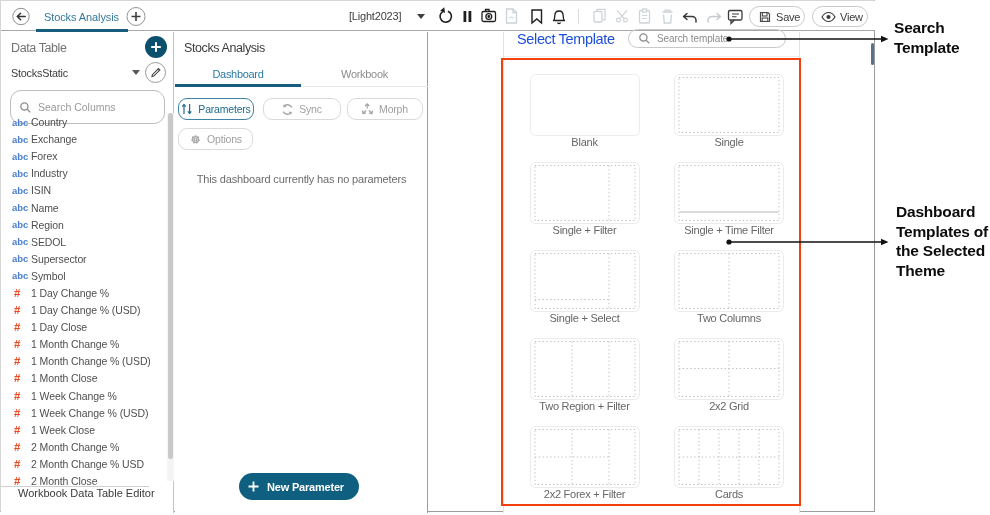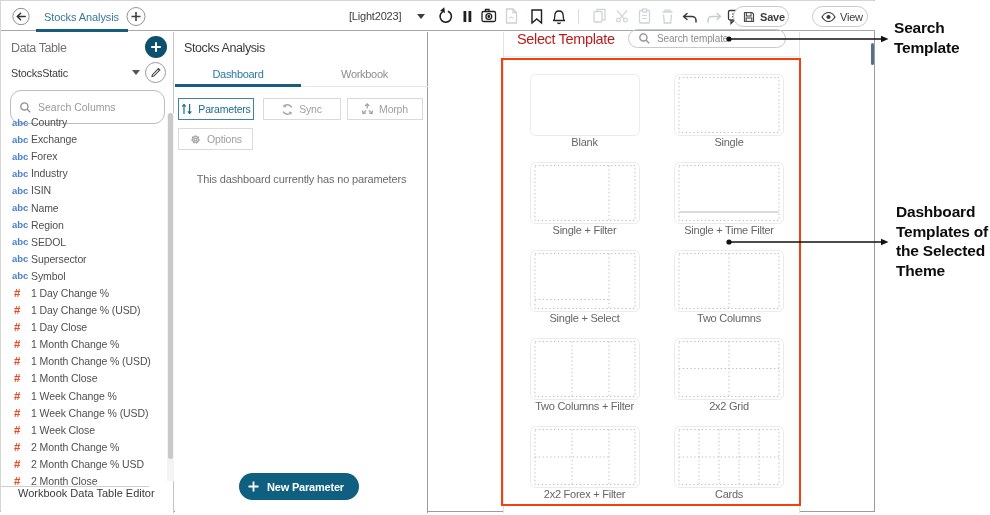--- a/index.html
+++ b/index.html
@@ -7,21 +7,21 @@
 body { position:relative; }
 .abs { position:absolute; }
 #app { position:absolute; left:0; top:0; width:875px; height:512px; background:#fff;
   border-left:1px solid #d6d6d6; border-top:1px solid #d6d6d6;
   border-right:1px solid #9c9c9c; border-bottom:1px solid #9c9c9c; }
 
 #toolbar { position:absolute; left:0; top:0; width:874px; height:30px; background:#fff; border-bottom:1px solid #a8a8a8; }
 #tabname { position:absolute; left:43px; top:10px; font-size:11px; letter-spacing:-0.1px; color:#35789d; }
 #tabline { position:absolute; left:35px; top:28px; width:92px; height:3px; background:#175e7e; }
 #savebtn,#viewbtn { position:absolute; top:5px; height:21px; border:1px solid #c9c9c9; border-radius:11px; background:#fff; font-size:11px; letter-spacing:-0.2px; color:#3c3c3c; display:flex; align-items:center; }
-#savebtn { left:732px; width:56px; padding-left:9px;font-weight:bold; }
+#savebtn { left:748px; width:56px; padding-left:9px; }
 #viewbtn { left:811px; width:56px; padding-left:8px; }
 
 #left { position:absolute; left:0; top:31px; width:173px; height:481px; background:#fff; border-right:1px solid #c4c4c4; }
 #dt-title { position:absolute; left:10px; top:8.5px; font-size:12.5px; letter-spacing:-0.4px; color:#737373; }
 #dt-plus { position:absolute; left:144px; top:4px; width:22px; height:22px; border-radius:50%; background:#0d506e; }
 #dt-src { position:absolute; left:10px; top:35px; font-size:10.8px; letter-spacing:-0.2px; color:#3c3c3c; }
 #dt-caret { position:absolute; left:131px; top:38px; width:0; height:0; border-left:4.5px solid transparent; border-right:4.5px solid transparent; border-top:5px solid #555; }
 #dt-pencil { position:absolute; left:144px; top:30px; width:21px; height:21px; border:1px solid #9a9a9a; border-radius:50%; }
 #dt-search { position:absolute; left:9px; top:58px; width:155px; height:34px; border:1px solid #bdbdbd; border-radius:11px; font-size:10.5px; color:#999; display:flex; align-items:center; padding-left:8px; }
 #collist { position:absolute; left:0; top:81.5px; width:166px; }
@@ -33,29 +33,29 @@
 #lscroll { position:absolute; left:166px; top:81px; width:7px; height:368px; background:#f4f4f4; }
 #lthumb { position:absolute; left:1px; top:0px; width:5px; height:346px; background:#c9c9c9; border-radius:3px; }
 #wdte { position:absolute; left:0; top:453.5px; width:148px; height:28px; border-top:1px solid #cfcfcf; display:flex; align-items:flex-start; font-size:11px; color:#3a3a3a; white-space:nowrap; }
 
 #mid { position:absolute; left:174px; top:31px; width:253px; height:481px; background:#fff; border-right:1px solid #9c9c9c; }
 #mid-title { position:absolute; left:9px; top:8.5px; font-size:12.5px; letter-spacing:-0.4px; color:#3c3c3c; }
 #tabs { position:absolute; left:0; top:54px; width:253px; height:1px; background:#e8e8e8; }
 #tab-dash { position:absolute; left:0px; top:36px; width:126px; text-align:center; font-size:11px; letter-spacing:-0.3px; color:#2a7ba2; }
 #tab-wb { position:absolute; left:126px; top:36px; width:127px; text-align:center; font-size:11px; letter-spacing:-0.3px; color:#8e8e8e; }
 #tab-under { position:absolute; left:0px; top:52px; width:126px; height:3px; background:#175e7e; }
-.pbtn { position:absolute; height:22px; border-radius:0; display:flex; align-items:center; justify-content:center; font-size:10.5px; letter-spacing:-0.2px; background:#fff; }
+.pbtn { position:absolute; height:22px; border-radius:9px; display:flex; align-items:center; justify-content:center; font-size:10.5px; letter-spacing:-0.2px; background:#fff; }
 .pbtn.on { border:1px solid #3e82a5; color:#1d6b8d; }
 .pbtn.off { border:1px solid #dadada; color:#a0a0a0; }
 #nomsg { position:absolute; left:0; top:141px; width:253px; text-align:center; font-size:11px; letter-spacing:-0.15px; color:#6b6b6b; }
 #newparam { position:absolute; left:64px; top:441px; width:120px; height:27px; border-radius:14px; background:#0e5f80; color:#fff; font-size:11px; font-weight:bold; letter-spacing:-0.2px; display:flex; align-items:center; justify-content:center; padding-right:7px; }
 
 #tpl { position:absolute; left:502px; top:31px; width:297px; height:481px; background:#fff; border-left:1px solid #e3e3e3; border-right:1px solid #e3e3e3; }
 #tpl-head { position:absolute; left:0; top:0; width:295px; height:25px; border-bottom:1px solid #ececec; }
-#tpl-title { position:absolute; left:516px; top:30px; font-size:14.5px; letter-spacing:-0.35px; color:#b91c1c; }
+#tpl-title { position:absolute; left:516px; top:30px; font-size:14.5px; letter-spacing:-0.35px; color:#1d4ed8; }
 #tpl-search { position:absolute; left:627px; top:27.5px; width:158px; height:19.5px; border:1px solid #c9c9c9; border-radius:10px; font-size:10px; letter-spacing:-0.1px; color:#8c8c8c; display:flex; align-items:center; padding-left:9px; }
 #redbox { position:absolute; left:501px; top:58px; width:300px; height:448px; border:2px solid #f2410f; }
 .card { position:absolute; width:110px; height:62px; }
 .clabel { position:absolute; width:140px; text-align:center; font-size:11px; letter-spacing:-0.25px; color:#666; }
 
 .ann { position:absolute; font-weight:bold; color:#0c0c0c; font-size:15.5px; line-height:19.5px; letter-spacing:-0.2px; }
 #ann1 { left:894px; top:18px; }
 #ann2 { left:896px; top:202px; }
 #arrows { position:absolute; left:0; top:0; width:990px; height:515px; pointer-events:none; }
 #rscroll { position:absolute; left:871px; top:43px; width:3px; height:22px; background:#56718c; border-radius:2px; }
@@ -280,21 +280,21 @@
       <line x1="55" y1="3.5" x2="55" y2="58.5" stroke="#bdbdbd" stroke-dasharray="1.3 2.5"></line>
     </svg>
     <div class="clabel" style="left:155px;top:279.5px">Two Columns</div>
 
     <svg class="card" style="left:25.5px;top:305.5px" viewBox="0 0 110 62">
       <rect x="0.5" y="0.5" width="109" height="61" rx="5" fill="#fff" stroke="#ebebeb"></rect>
       <rect x="5" y="3.5" width="100" height="55" fill="none" stroke="#bdbdbd" stroke-dasharray="1.3 2.5"></rect>
       <line x1="42" y1="3.5" x2="42" y2="58.5" stroke="#bdbdbd" stroke-dasharray="1.3 2.5"></line>
       <line x1="79" y1="3.5" x2="79" y2="58.5" stroke="#bdbdbd" stroke-dasharray="1.3 2.5"></line>
     </svg>
-    <div class="clabel" style="left:10.5px;top:367.5px">Two Columns + Filter</div>
+    <div class="clabel" style="left:10.5px;top:367.5px">Two Region + Filter</div>
     <svg class="card" style="left:170px;top:305.5px" viewBox="0 0 110 62">
       <rect x="0.5" y="0.5" width="109" height="61" rx="5" fill="#fff" stroke="#ebebeb"></rect>
       <rect x="5" y="3.5" width="100" height="55" fill="none" stroke="#bdbdbd" stroke-dasharray="1.3 2.5"></rect>
       <line x1="55" y1="3.5" x2="55" y2="58.5" stroke="#bdbdbd" stroke-dasharray="1.3 2.5"></line>
       <line x1="5" y1="30.5" x2="105" y2="30.5" stroke="#bdbdbd" stroke-dasharray="1.3 2.5"></line>
     </svg>
     <div class="clabel" style="left:155px;top:367.5px">2x2 Grid</div>
 
     <svg class="card" style="left:25.5px;top:393.5px" viewBox="0 0 110 62">
       <rect x="0.5" y="0.5" width="109" height="61" rx="5" fill="#fff" stroke="#ebebeb"></rect>

